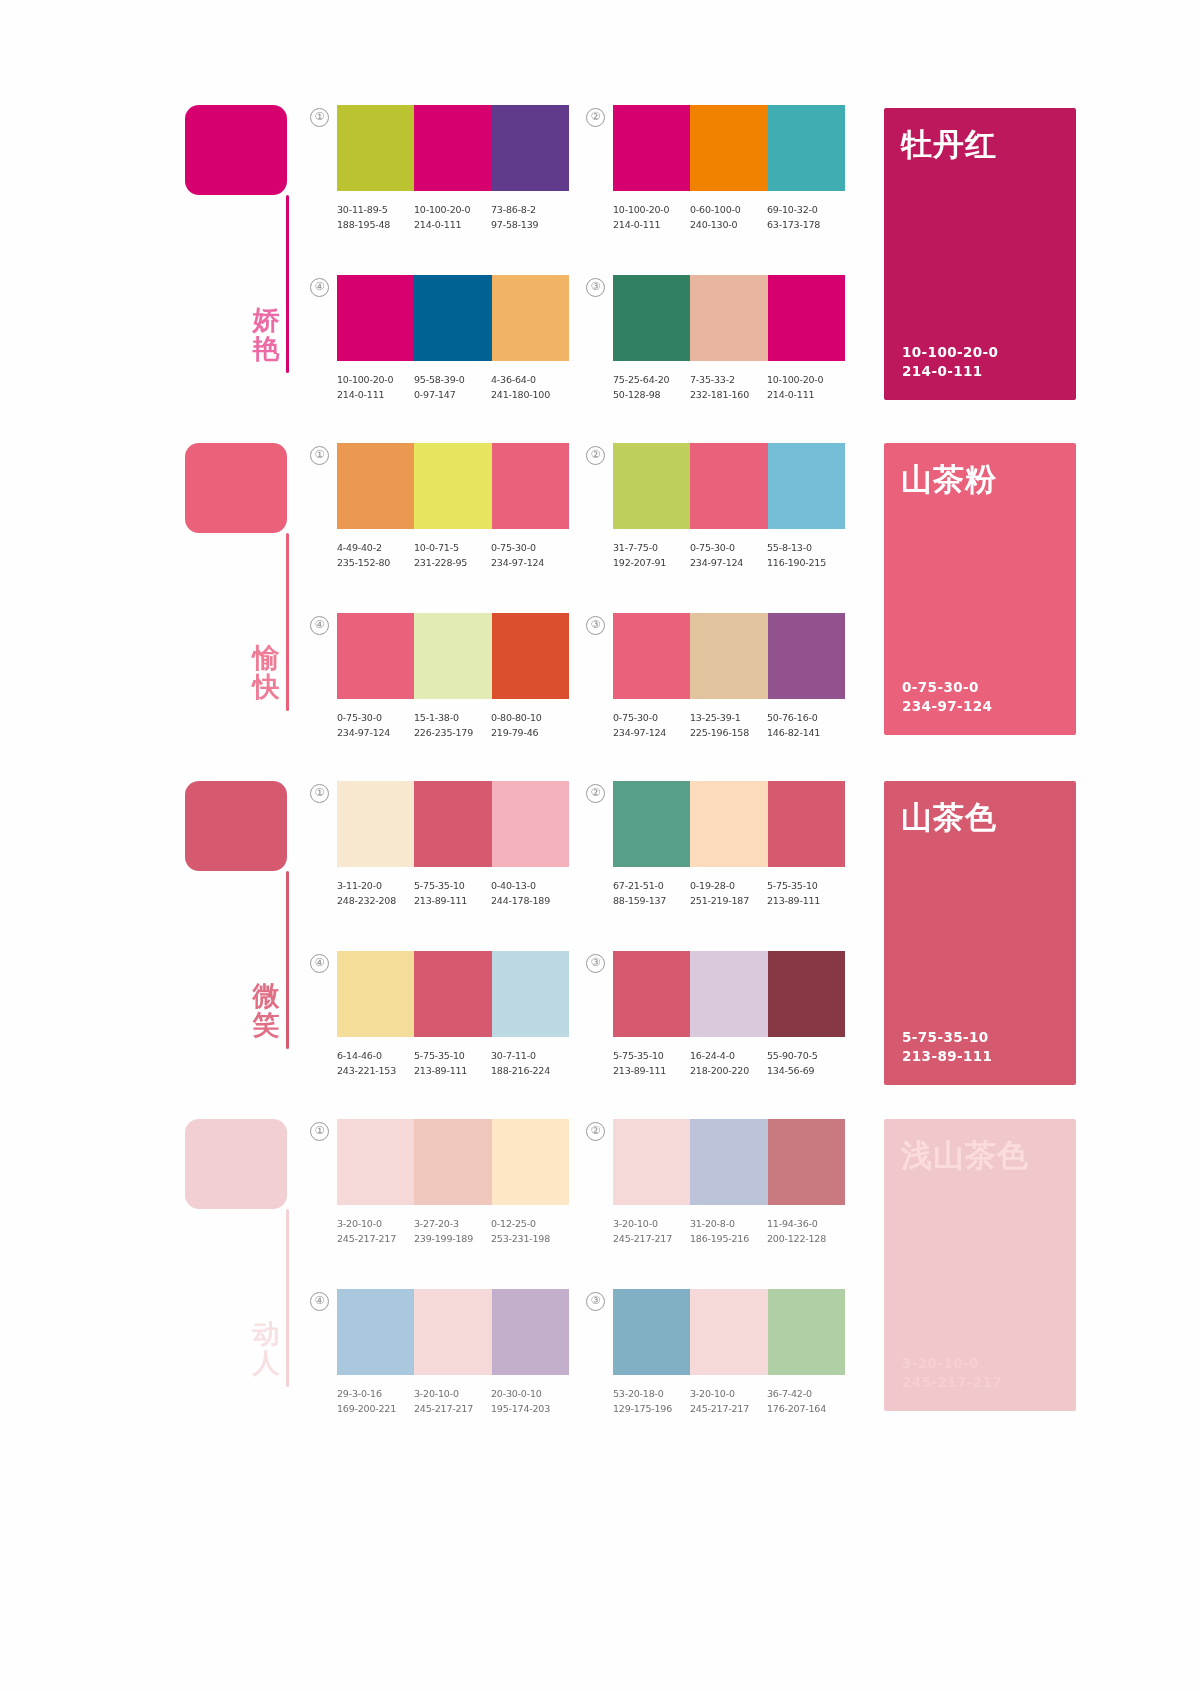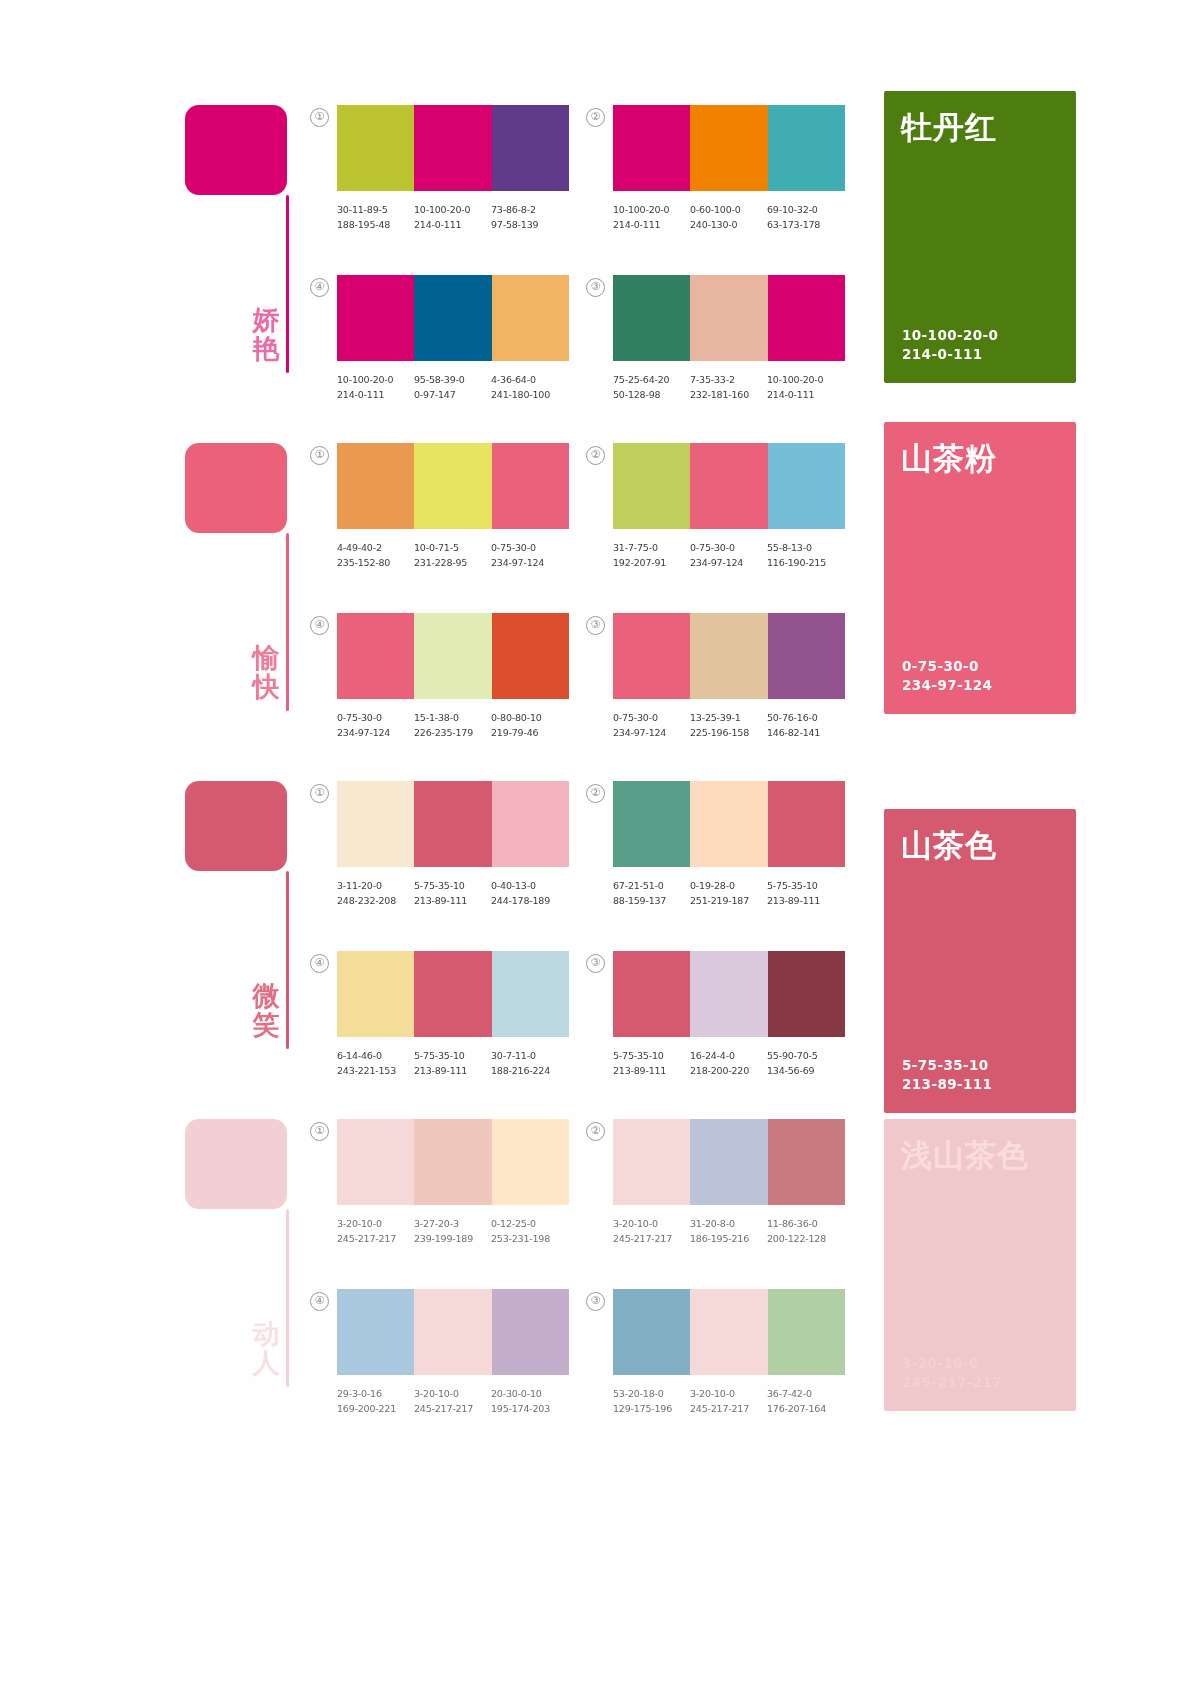--- a/index.html
+++ b/index.html
@@ -231,21 +231,21 @@
             <b>7-35-33-2</b>
             <b>232-181-160</b>
           </div>
           <div class="code">
             <b>10-100-20-0</b>
             <b>214-0-111</b>
           </div>
         </div>
       </div>
     </div>
-    <div class="hero" style="top: 91px; height: 292px; background: #4d7c0f;">
+    <div class="hero" style="top: 108px; height: 292px; background: #be185d;">
       <div class="hero-title">牡丹红</div>
       <div class="hero-codes">
         <b>10-100-20-0</b>
         <b>214-0-111</b>
       </div>
     </div>
     <div class="section" style="top: 443px; height: 300px;">
       <div class="key-swatch" style="top: 0px; background: rgb(234, 97, 121);"></div>
       <div class="key-rule" style="top: 90px; height: 178px; background: rgb(234, 95, 122);"></div>
       <div class="mood-label" style="left: 243px; top: 200px; color: rgb(239, 124, 150);">
@@ -334,21 +334,21 @@
             <b>13-25-39-1</b>
             <b>225-196-158</b>
           </div>
           <div class="code">
             <b>50-76-16-0</b>
             <b>146-82-141</b>
           </div>
         </div>
       </div>
     </div>
-    <div class="hero" style="top: 422px; height: 292px; background: rgb(234, 97, 124);">
+    <div class="hero" style="top: 443px; height: 292px; background: rgb(234, 97, 124);">
       <div class="hero-title">山茶粉</div>
       <div class="hero-codes">
         <b>0-75-30-0</b>
         <b>234-97-124</b>
       </div>
     </div>
     <div class="section" style="top: 781px; height: 300px;">
       <div class="key-swatch" style="top: 0px; background: rgb(213, 89, 111);"></div>
       <div class="key-rule" style="top: 90px; height: 178px; background: rgb(213, 89, 111);"></div>
       <div class="mood-label" style="left: 243px; top: 200px; color: rgb(224, 111, 133);">
@@ -437,21 +437,21 @@
             <b>16-24-4-0</b>
             <b>218-200-220</b>
           </div>
           <div class="code">
             <b>55-90-70-5</b>
             <b>134-56-69</b>
           </div>
         </div>
       </div>
     </div>
-    <div class="hero" style="top: 781px; height: 304px; background: rgb(213, 89, 111); margin-top: 28px;">
+    <div class="hero" style="top: 781px; height: 304px; background: rgb(213, 89, 111);">
       <div class="hero-title">山茶色</div>
       <div class="hero-codes">
         <b>5-75-35-10</b>
         <b>213-89-111</b>
       </div>
     </div>
     <div class="section faded" style="top: 1119px; height: 300px;">
       <div class="key-swatch" style="top: 0px; background: rgb(242, 207, 210);"></div>
       <div class="key-rule" style="top: 90px; height: 178px; background: rgb(243, 210, 213);"></div>
       <div class="mood-label" style="left: 243px; top: 200px; color: rgb(247, 224, 226);">
@@ -490,21 +490,21 @@
         <div class="codes">
           <div class="code">
             <b>3-20-10-0</b>
             <b>245-217-217</b>
           </div>
           <div class="code">
             <b>31-20-8-0</b>
             <b>186-195-216</b>
           </div>
           <div class="code">
-            <b>11-86-36-0</b>
+            <b>11-94-36-0</b>
             <b>200-122-128</b>
           </div>
         </div>
       </div>
       <div class="group" style="left: 337px; top: 170px;">
         <div class="num">④</div>
         <div class="swatches">
           <div class="sw" style="background: rgb(169, 200, 221);"></div>
           <div class="sw" style="background: rgb(245, 217, 217);"></div>
           <div class="sw" style="background: rgb(195, 174, 203);"></div>

